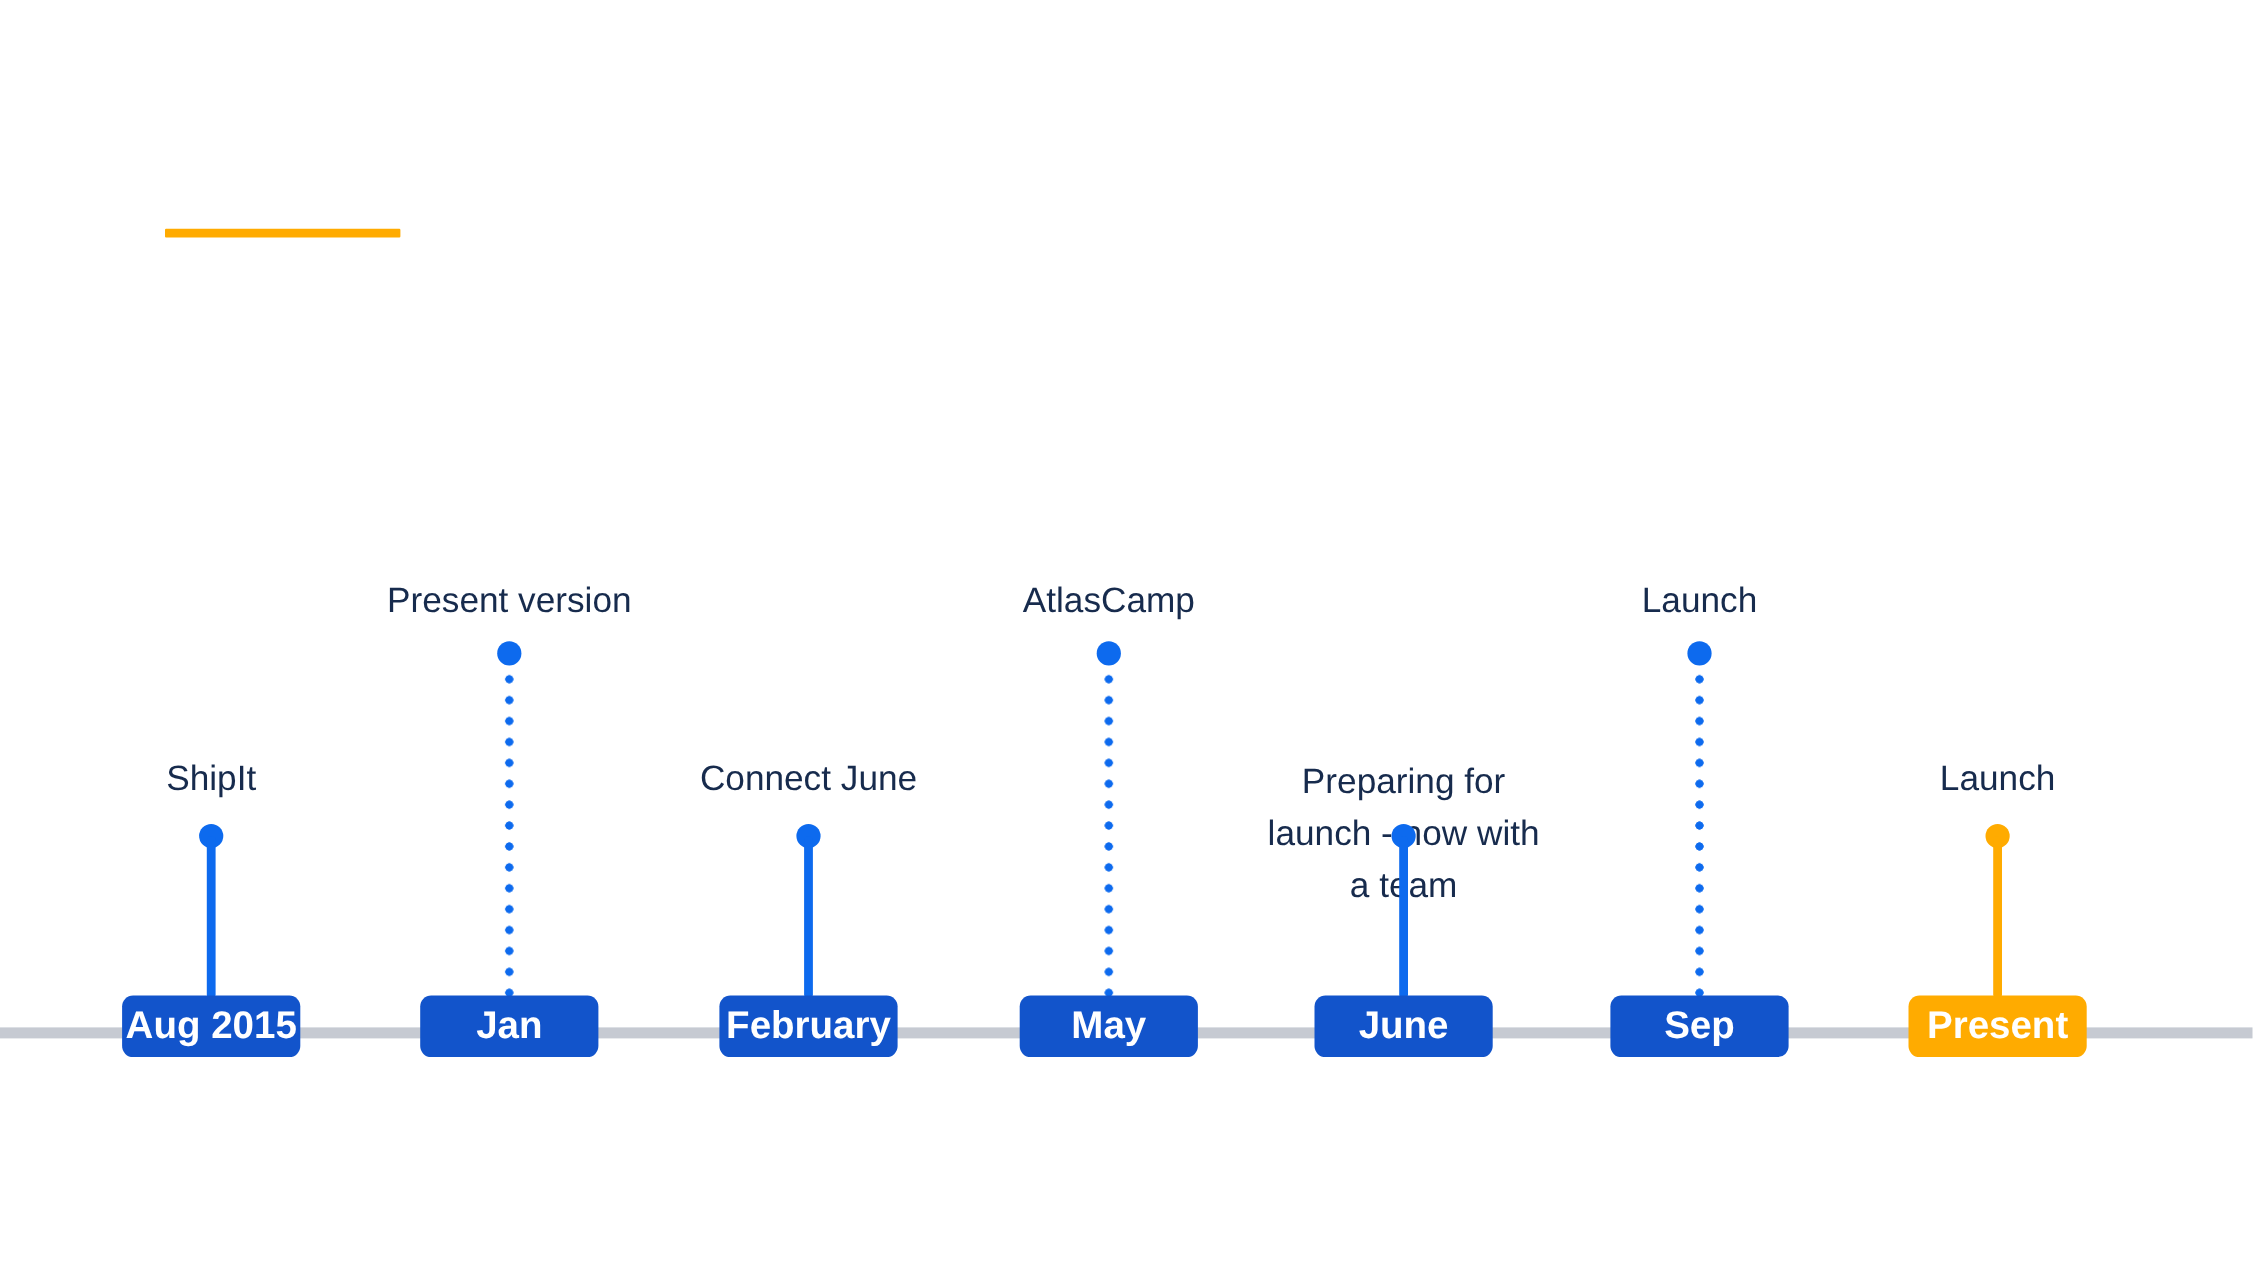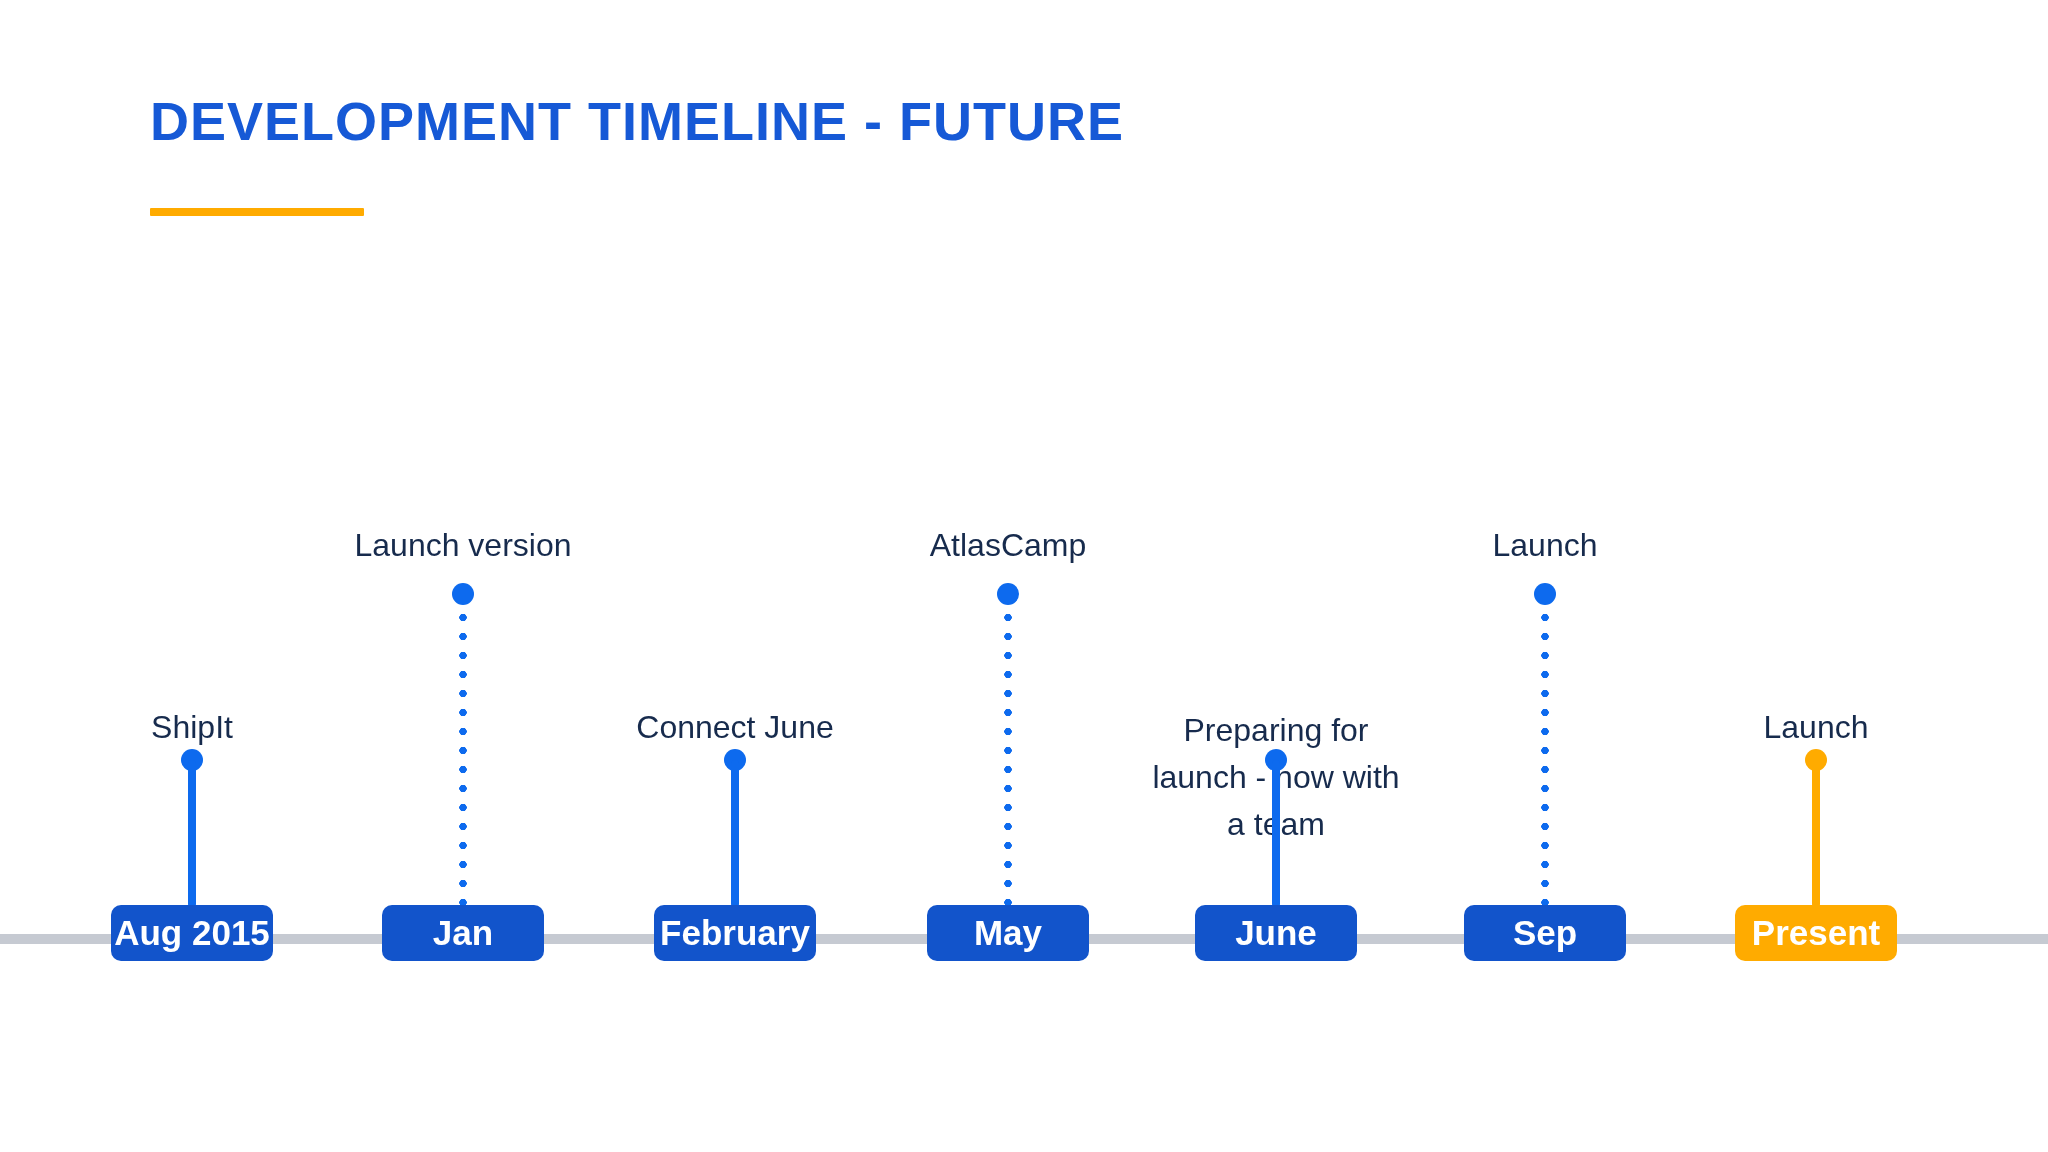--- a/index.html
+++ b/index.html
@@ -62,21 +62,21 @@
     left:calc(var(--x)*1px);
     transform:translateX(-50%);
     color:var(--label-navy);
     font-size:32px;
     font-weight:500;
     line-height:40px;
     text-align:center;
     white-space:nowrap;
   }
   .ms.tall .label{top:525px;}
-  .ms.short .label{top:687px;margin-top:20px;}
+  .ms.short .label{top:687px;}
   .m6 .label{top:692px;}
   .m4 .label{
     top:590px;
     white-space:normal;
     width:270px;
     line-height:47px;
   }
 
   .ms .dot{
     position:absolute;
@@ -128,34 +128,33 @@
   
   .ms.yellow .dot,
   .ms.yellow .stem{background:var(--accent-yellow);}
   .ms.yellow .badge{background:var(--accent-yellow);}
 </style>
 </head>
 <body>
 
 <div class="page">
 
-  <h1 class="title">DEVELOPMENT TIMELINE - FUTURE</h1>
   <div class="title-underline"></div>
 
   <div class="baseline"></div>
 
   <div class="ms m0 short solid">
     <div class="label">ShipIt</div>
     <div class="dot"></div>
     <div class="stem"></div>
     <div class="badge">Aug 2015</div>
   </div>
 
   <div class="ms m1 tall dotted">
-    <div class="label">Launch version</div>
+    <div class="label">Present version</div>
     <div class="dot"></div>
     <div class="stem"></div>
     <div class="badge">Jan</div>
   </div>
 
   <div class="ms m2 short solid">
     <div class="label">Connect June</div>
     <div class="dot"></div>
     <div class="stem"></div>
     <div class="badge">February</div>

